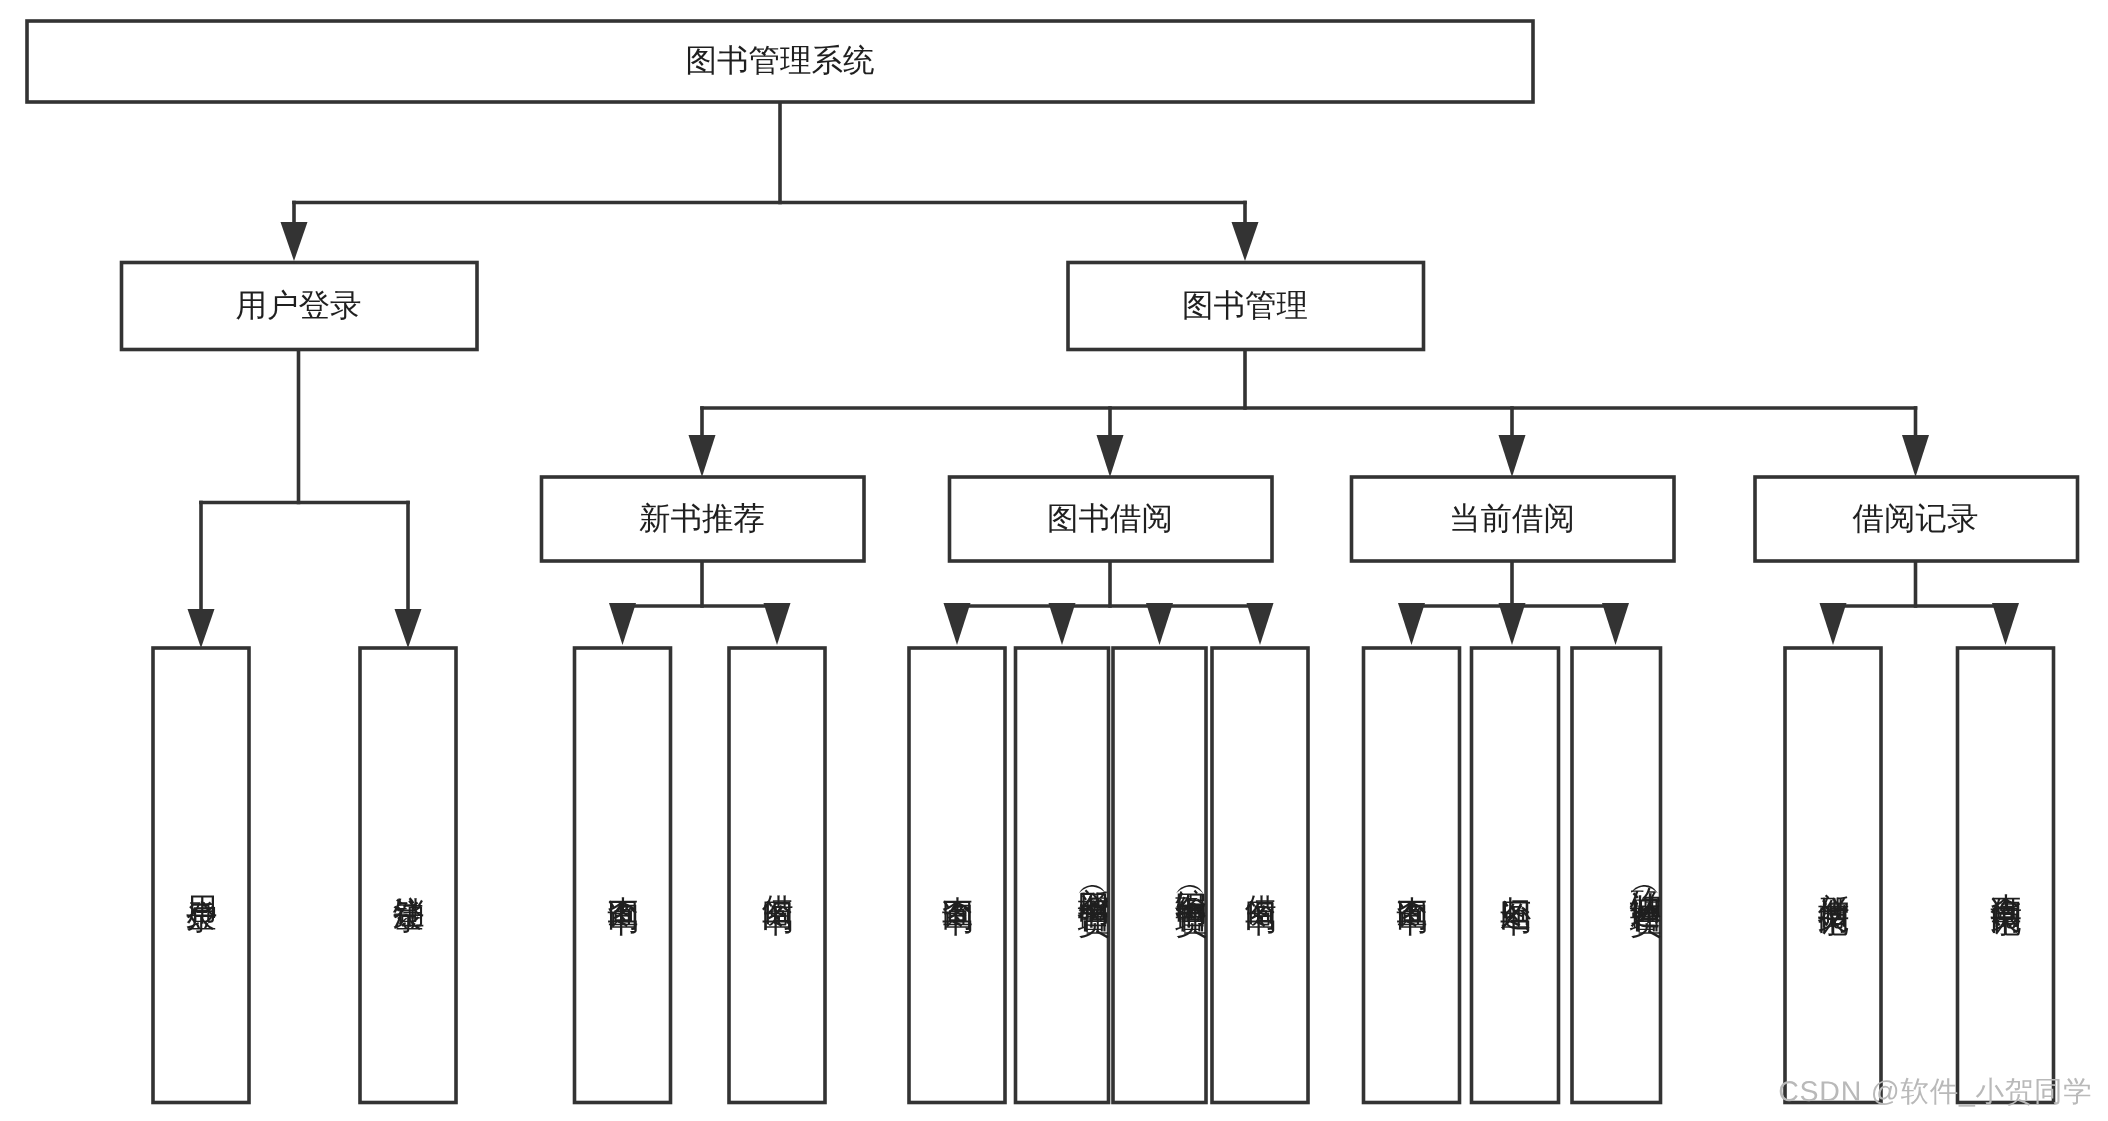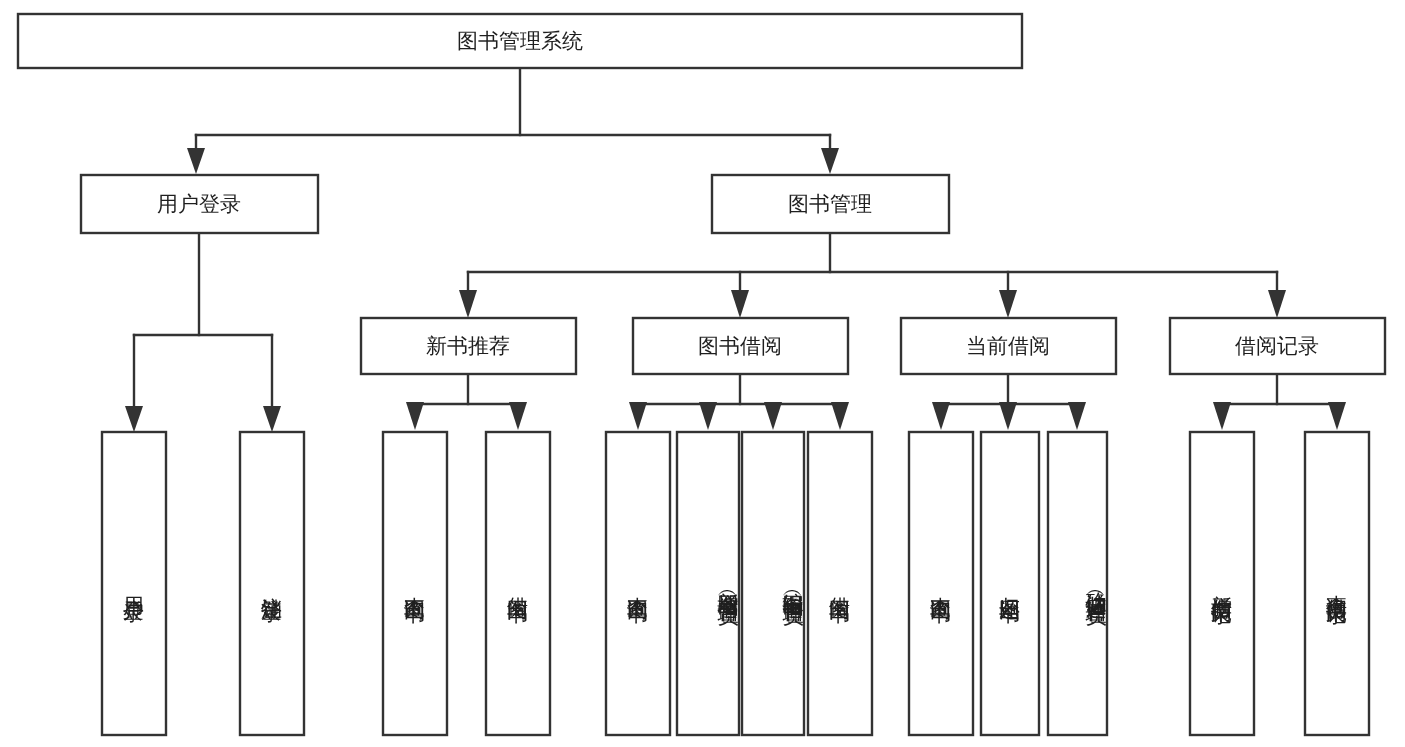--- a/index.html
+++ b/index.html
@@ -185,13 +185,14 @@
   <div class="node-label-v" style="left:742px; top:436px; width:62px; height:295px; align-items:flex-start;">编辑图书（管理员）</div>
   <div class="node-label-v" style="left:808px; top:432px; width:64px; height:303px;">借阅图书</div>
 
   <div class="node-label-v" style="left:909px; top:432px; width:64px; height:303px;">查询图书</div>
   <div class="node-label-v" style="left:981px; top:432px; width:58px; height:303px;">归还图书</div>
   <div class="node-label-v" style="left:1048px; top:436px; width:59px; height:295px; align-items:flex-start;">确认归还（管理员）</div>
 
   <div class="node-label-v" style="left:1190px; top:432px; width:64px; height:303px;">新增借阅记录</div>
   <div class="node-label-v" style="left:1305px; top:432px; width:64px; height:303px;">查询借阅记录</div>
 
+  <div class="watermark">CSDN @软件_小贺同学</div>
 </div>
 
 </body></html>

